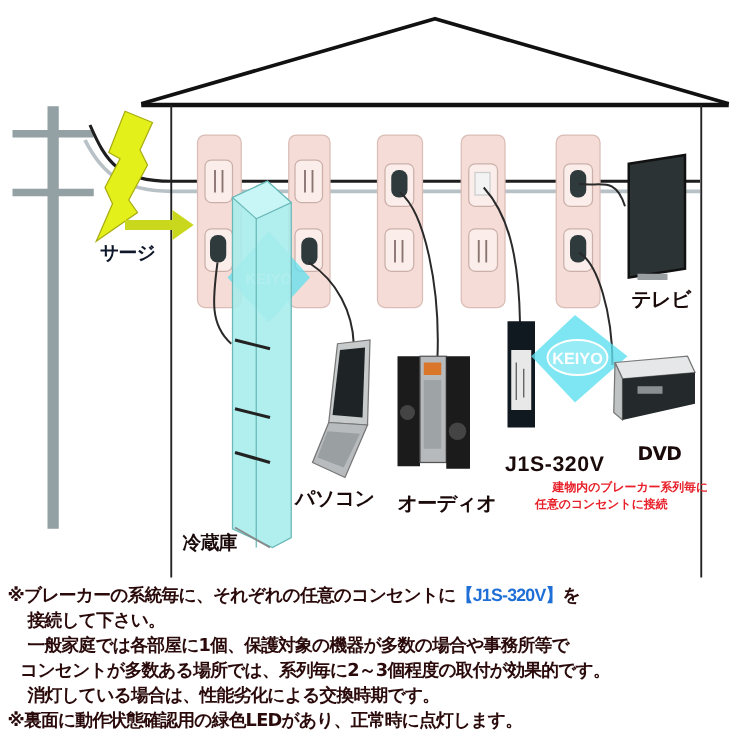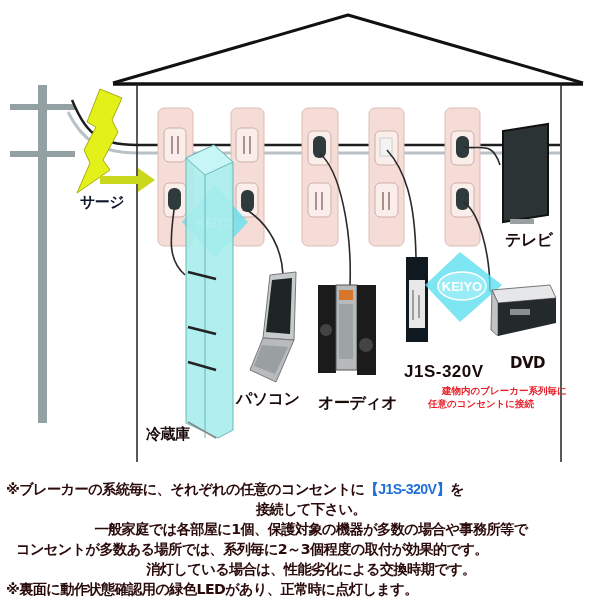--- a/index.html
+++ b/index.html
@@ -12,25 +12,25 @@
     .lbl-tv { left: 505px; top: 230px; font-size: 16px; }
     .lbl-pc { left: 236px; top: 389px; font-size: 16px; }
     .lbl-audio { left: 318px; top: 393px; font-size: 16px; }
     .lbl-fridge { left: 146px; top: 425px; font-size: 15px; }
     .lbl-dvd { left: 510px; top: 354px; font-size: 15px; }
     .lbl-model { left: 404px; top: 362px; font-size: 17px; font-family: "Liberation Sans", sans-serif; letter-spacing: 0.5px; }
     .lbl-note { position: absolute; color: #e8202a; font-weight: bold; font-size: 9.5px;
                 white-space: nowrap; line-height: 13px; }
     .note1 { left: 406px; top: 384px; padding-left: 36px; }
     .note2 { left: 428px; top: 397px; }
-    #desc { position: absolute; left: 6px; top: 479px; width: 594px; font-weight: bold;
+    #desc { position: absolute; left: 6px; top: 467px; width: 594px; font-weight: bold;
             font-size: 14.2px; line-height: 20px; color: #2a0a0a; letter-spacing: -0.6px;
             font-family: "DejaVu Sans", sans-serif; }
     #desc .line { white-space: nowrap; }
-    #desc .indent1 { padding-left: 16px; text-align: center; }
+    #desc .indent1 { padding-left: 16px; }
     #desc .indent2 { padding-left: 10px; }
     #desc .hl { color: #1f6fd6; font-family: "Liberation Sans", sans-serif; }
   </style>
 </head>
 <body>
 
 <svg id="scene" width="600" height="600" viewBox="0 0 600 600" xmlns="http://www.w3.org/2000/svg">
 
   <g>
     <rect x="38" y="85" width="9" height="338" fill="#93a0a4"></rect>

